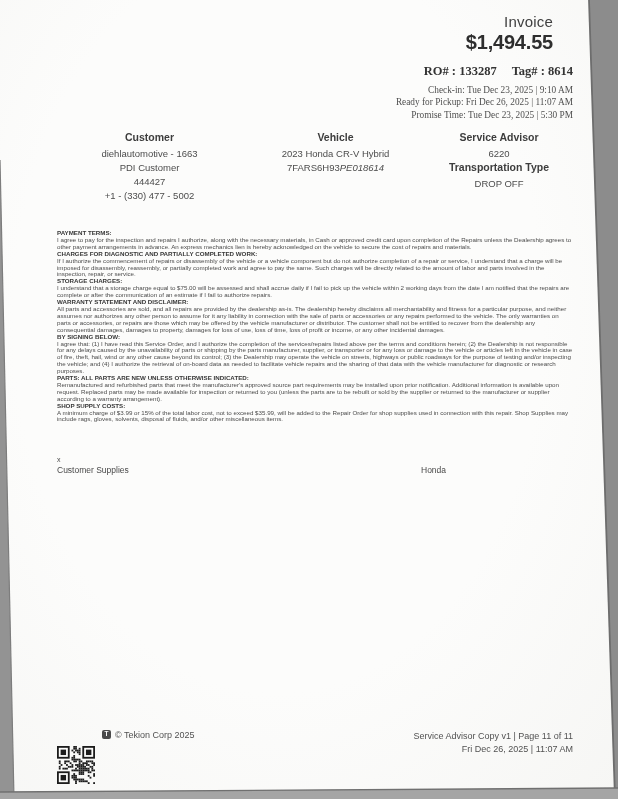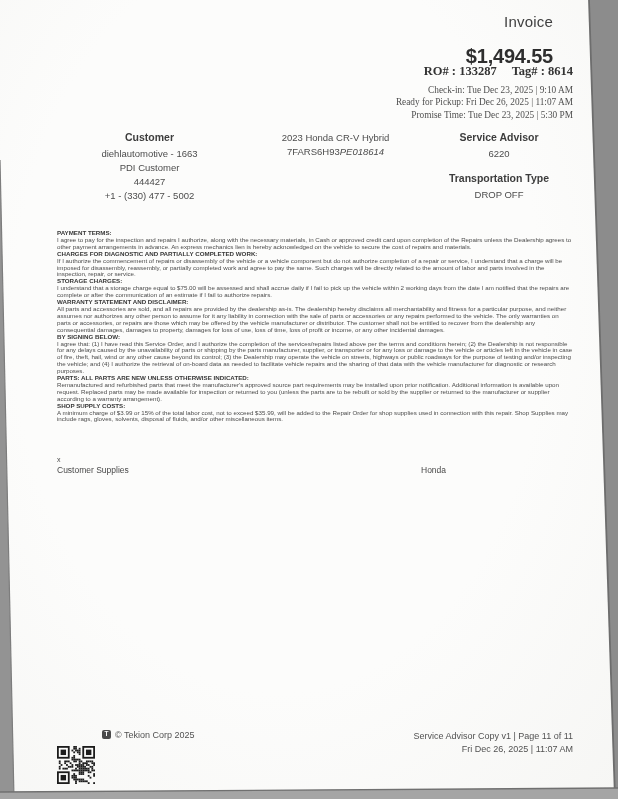--- a/index.html
+++ b/index.html
@@ -13,35 +13,35 @@
     position:relative;width:618px;height:799px;
     background:radial-gradient(ellipse at 45% 40%, #fcfcfb 55%, #f6f6f4 100%);
     overflow:hidden;
   }
   .edges{position:absolute;inset:0;z-index:6;pointer-events:none;}
   .content{position:absolute;inset:0;z-index:2;color:#4c4c4c;padding-left:16px;}
 
   
   .inv-block{position:absolute;top:13px;right:65px;text-align:right;}
   .inv-label{font-size:15px;color:#3f3f3f;letter-spacing:.2px;}
-  .inv-amount{font-size:20px;font-weight:700;color:#2e2e2e;margin-top:15px;letter-spacing:-.2px;}
+  .inv-amount{font-size:20px;font-weight:700;color:#2e2e2e;margin-top:1px;letter-spacing:-.2px;}
   .ro-block{position:absolute;top:64px;right:45px;text-align:right;font-family:Liberation Serif, serif;}
   .ro-line{font-size:12.5px;font-weight:700;color:#333;}
   .ro-line .tag{margin-left:15px;}
   .date-lines{margin-top:5px;font-size:9.3px;line-height:12.3px;color:#4f4f4f;}
 
   
   .col{position:absolute;top:131px;text-align:center;}
   .col-customer{left:57px;width:185px;}
   .col-vehicle{left:253px;width:165px;}
   .col-advisor{left:424px;width:150px;}
   .col-h{font-size:10.5px;font-weight:700;color:#3d3d3d;margin-bottom:4px;}
   .col-line{font-size:9.5px;line-height:14px;color:#4c4c4c;}
   .vin-suffix{font-style:italic;}
-  .transport{margin-top:11px;}
+  .transport{margin-top:0;}
 
   
   .terms{position:absolute;left:57px;top:230px;width:516px;}
   .t-h{font-size:6.2px;line-height:6.9px;font-weight:700;color:#373737;}
   .t-b{font-size:6.2px;line-height:6.9px;color:#4b4b4b;}
 
   
   .sig-x{position:absolute;left:57px;top:456px;font-size:7px;color:#4a4a4a;}
   .sig-label{position:absolute;left:57px;top:465px;font-size:8.5px;color:#494949;}
   .date-label{position:absolute;left:421px;top:465px;font-size:8.5px;color:#494949;}
@@ -78,20 +78,21 @@
 
     <div class="col col-customer">
       <div class="col-h">Customer</div>
       <div class="col-line">diehlautomotive - 1663</div>
       <div class="col-line">PDI Customer</div>
       <div class="col-line">444427</div>
       <div class="col-line">+1 - (330) 477 - 5002</div>
     </div>
 
     <div class="col col-vehicle">
+      <div class="col-h">Vehicle</div>
       <div class="col-line">2023 Honda CR-V Hybrid</div>
       <div class="col-line"><span>7FARS6H93</span><span class="vin-suffix">PE018614</span></div>
     </div>
 
     <div class="col col-advisor">
       <div class="col-h">Service Advisor</div>
       <div class="col-line">6220</div>
       <div class="transport">
         <div class="col-h">Transportation Type</div>
         <div class="col-line">DROP OFF</div>

